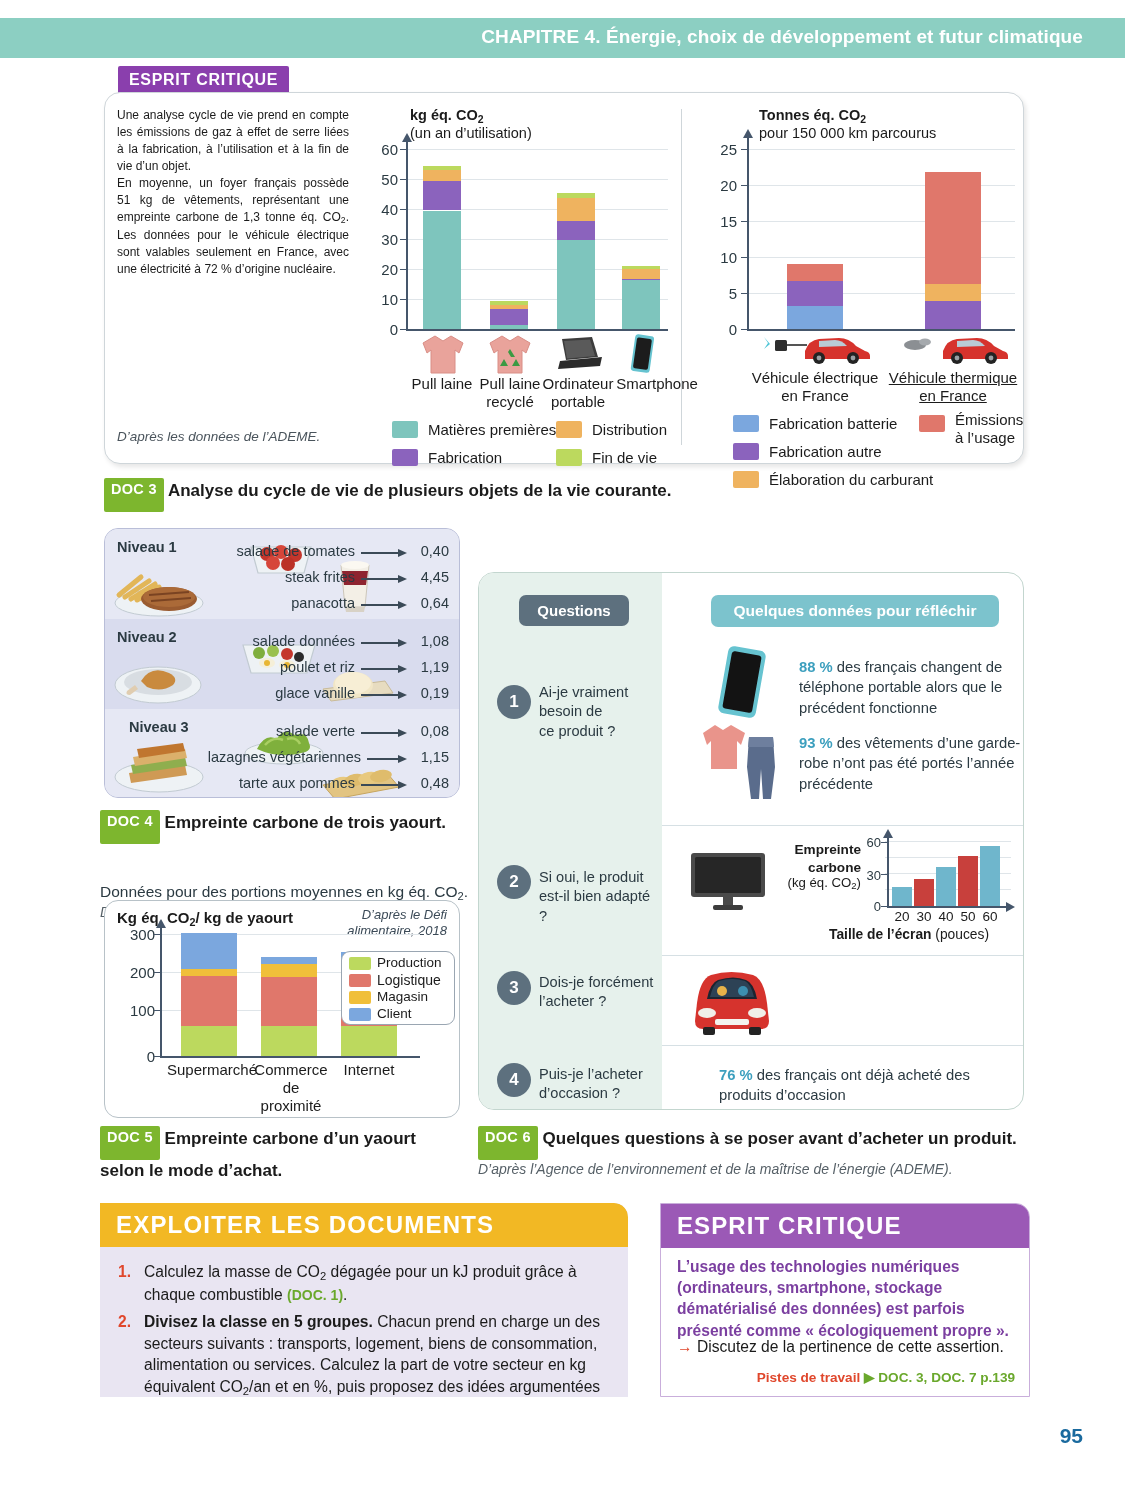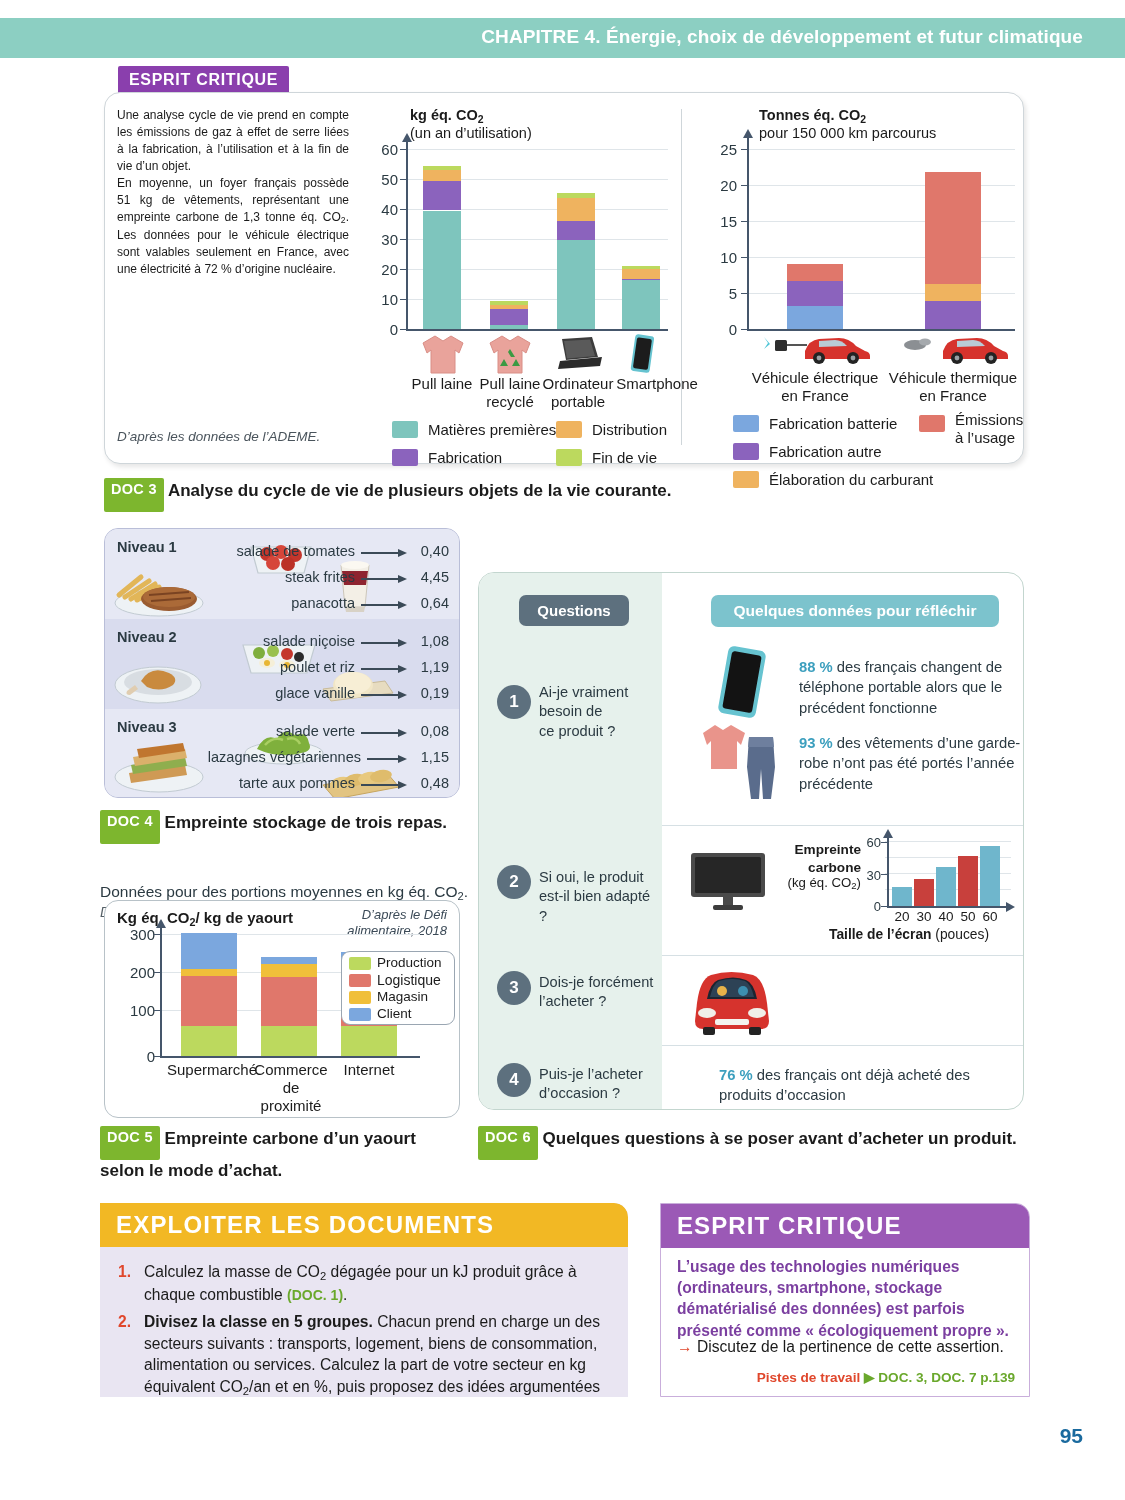--- a/index.html
+++ b/index.html
@@ -331,21 +331,21 @@
       <ellipse cx="26" cy="11" rx="6" ry="3.5" fill="#a5a9ad"></ellipse>
       <path d="M44 20 q4 -11 14 -12 l20 -1 q10 0 17 8 l9 5 q5 1 5 5 l0 3 l-65 0 z" fill="#d6332d"></path>
       <path d="M58 10 l16 -1 q7 0 12 6 l-28 1 z" fill="#b9ccd6"></path>
       <circle cx="58" cy="27" r="6" fill="#232323"></circle>
         <circle cx="58" cy="27" r="2.4" fill="#9aa0a4"></circle>
       <circle cx="92" cy="27" r="6" fill="#232323"></circle>
         <circle cx="92" cy="27" r="2.4" fill="#9aa0a4"></circle>
     </svg>
 
     <div class="cat" style="left:52px;  top:266px; width:132px;">Véhicule électrique<br>en France</div>
-    <div class="cat" style="left:190px; top:266px; width:132px;">Véhicule thermique<br>en France</div>
+    <div class="cat" style="left:190px; top:266px; width:132px;text-decoration:underline;">Véhicule thermique<br>en France</div>
 
     <div class="legend-sq" style="left:36px; top:312px; background:#7ba7de;"></div>
     <div class="legend-tx" style="left:72px; top:312px;">Fabrication batterie</div>
     <div class="legend-sq" style="left:36px; top:340px; background:#8b63bd;"></div>
     <div class="legend-tx" style="left:72px; top:340px;">Fabrication autre</div>
     <div class="legend-sq" style="left:36px; top:368px; background:#efb35f;"></div>
     <div class="legend-tx" style="left:72px; top:368px;">Élaboration du carburant</div>
     <div class="legend-sq" style="left:222px; top:312px; background:#e0776b;"></div>
     <div class="legend-tx" style="left:258px; top:308px;">Émissions<br>à l’usage</div>
   </div>
@@ -356,21 +356,21 @@
   <span>Analyse du cycle de vie de plusieurs objets de la vie courante.</span>
 </div>
 
 <div class="card4">
   <div class="lvl a"></div>
   <div class="lvl b"></div>
   <div class="lvl c"></div>
 
   <div class="lvl-name" style="top:10px;">Niveau 1</div>
   <div class="lvl-name" style="top:100px;">Niveau 2</div>
-  <div class="lvl-name" style="top:190px;">Niveau 3</div>
+  <div class="lvl-name" style="top:190px;margin-left:12px;">Niveau 3</div>
 
   <svg class="food" style="left:8px; top:30px;" width="92" height="58" viewBox="0 0 92 58">
     <ellipse cx="46" cy="44" rx="44" ry="13" fill="#eef2f5" stroke="#c2cbd2" stroke-width="1"></ellipse>
     <path d="M6 36 l22 -18 M12 38 l24 -16 M18 40 l24 -15 M24 41 l22 -13" stroke="#e2b658" stroke-width="5" stroke-linecap="round"></path>
     <ellipse cx="56" cy="40" rx="28" ry="12" fill="#9a5b30"></ellipse>
     <ellipse cx="56" cy="38" rx="26" ry="10" fill="#ab6a38"></ellipse>
     <path d="M36 36 l40 -3 M38 42 l40 -3" stroke="#7a4322" stroke-width="2"></path>
   </svg>
   <svg class="food" style="left:140px; top:6px;" width="72" height="42" viewBox="0 0 72 42">
     <path d="M6 12 L66 12 L59 38 L13 38 Z" fill="#eef2f5" stroke="#c2cbd2" stroke-width="1.2"></path>
@@ -434,21 +434,21 @@
     <span class="nm">salade de tomates</span><span class="meal-arrow"><i></i><b></b></span><span class="meal-val">0,40</span>
   </div>
   <div class="meal-row" style="top:40px;">
     <span class="nm">steak frites</span><span class="meal-arrow"><i></i><b></b></span><span class="meal-val">4,45</span>
   </div>
   <div class="meal-row" style="top:66px;">
     <span class="nm">panacotta</span><span class="meal-arrow"><i></i><b></b></span><span class="meal-val">0,64</span>
   </div>
 
   <div class="meal-row" style="top:104px;">
-    <span class="nm">salade niçoise</span><span class="meal-arrow"><i></i><b></b></span><span class="meal-val">1,08</span>
+    <span class="nm">salade données</span><span class="meal-arrow"><i></i><b></b></span><span class="meal-val">1,08</span>
   </div>
   <div class="meal-row" style="top:130px;">
     <span class="nm">poulet et riz</span><span class="meal-arrow"><i></i><b></b></span><span class="meal-val">1,19</span>
   </div>
   <div class="meal-row" style="top:156px;">
     <span class="nm">glace vanille</span><span class="meal-arrow"><i></i><b></b></span><span class="meal-val">0,19</span>
   </div>
 
   <div class="meal-row" style="top:194px;">
     <span class="nm">salade verte</span><span class="meal-arrow"><i></i><b></b></span><span class="meal-val">0,08</span>
@@ -456,21 +456,21 @@
   <div class="meal-row" style="top:220px;">
     <span class="nm">lazagnes végétariennes</span><span class="meal-arrow" style="width:40px;"><i style="width:32px;"></i><b></b></span><span class="meal-val">1,15</span>
   </div>
   <div class="meal-row" style="top:246px;">
     <span class="nm">tarte aux pommes</span><span class="meal-arrow"><i></i><b></b></span><span class="meal-val">0,48</span>
   </div>
 </div>
 
 <div class="doc-caption" style="left:100px; top:810px; width:400px;">
   <span class="doc-tag">DOC 4</span>
-  <span>Empreinte stockage de trois repas.</span>
+  <span>Empreinte carbone de trois yaourt.</span>
   <span class="doc-sub">Données pour des portions moyennes en kg éq. CO<sub>2</sub>.</span>
   <span class="doc-src">D’après FoodGES.</span>
 </div>
 
 <div class="card5">
   <div class="card5-title">Kg éq. CO<sub>2</sub>/ kg de yaourt</div>
   <div class="card5-src">D’après le Défi<br>alimentaire, 2018</div>
 
   <div class="gridline" style="left:55px; top:33px;  width:260px;"></div>
   <div class="gridline" style="left:55px; top:71px;  width:260px;"></div>
@@ -626,20 +626,21 @@
   <div class="qtxt" style="left:60px; top:492px; width:120px;">Puis-je l’acheter<br>d’occasion ?</div>
   <div class="fact" style="left:240px; top:492px; width:260px;">
     <span class="pc">76 %</span>
     <span>des français ont déjà acheté des produits d’occasion</span>
   </div>
 </div>
 
 <div class="doc-caption" style="left:478px; top:1126px; width:560px;">
   <span class="doc-tag">DOC 6</span>
   <span>Quelques questions à se poser avant d’acheter un produit.</span>
+  <span class="doc-src">D’après l’Agence de l’environnement et de la maîtrise de l’énergie (ADEME).</span>
 </div>
 
 <div class="box-ex">
   <div class="hd">EXPLOITER LES DOCUMENTS</div>
 
   <div class="ex-item" style="top:58px;">
     <span class="ex-n">1.</span>
     <span class="ex-body">Calculez la masse de CO<sub>2</sub> dégagée pour un kJ produit grâce
       à chaque combustible <span class="docref">(DOC. 1)</span>.</span>
   </div>

